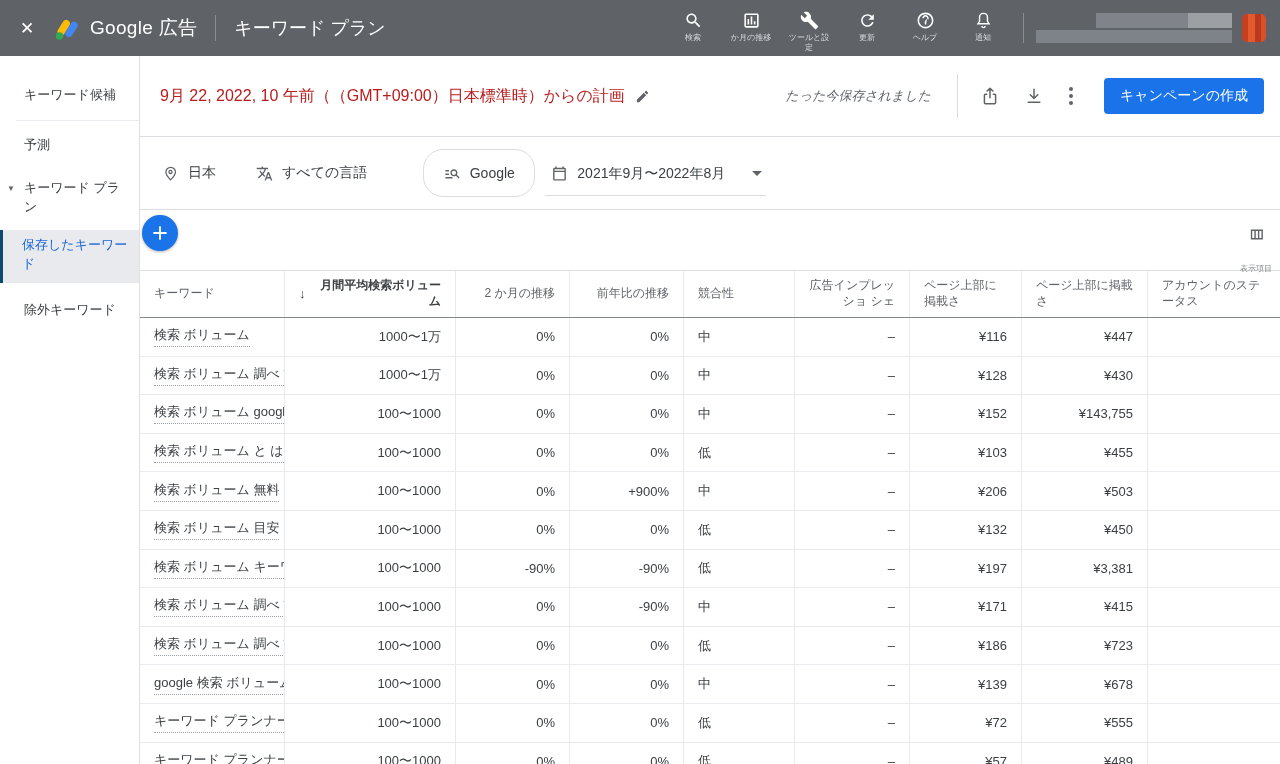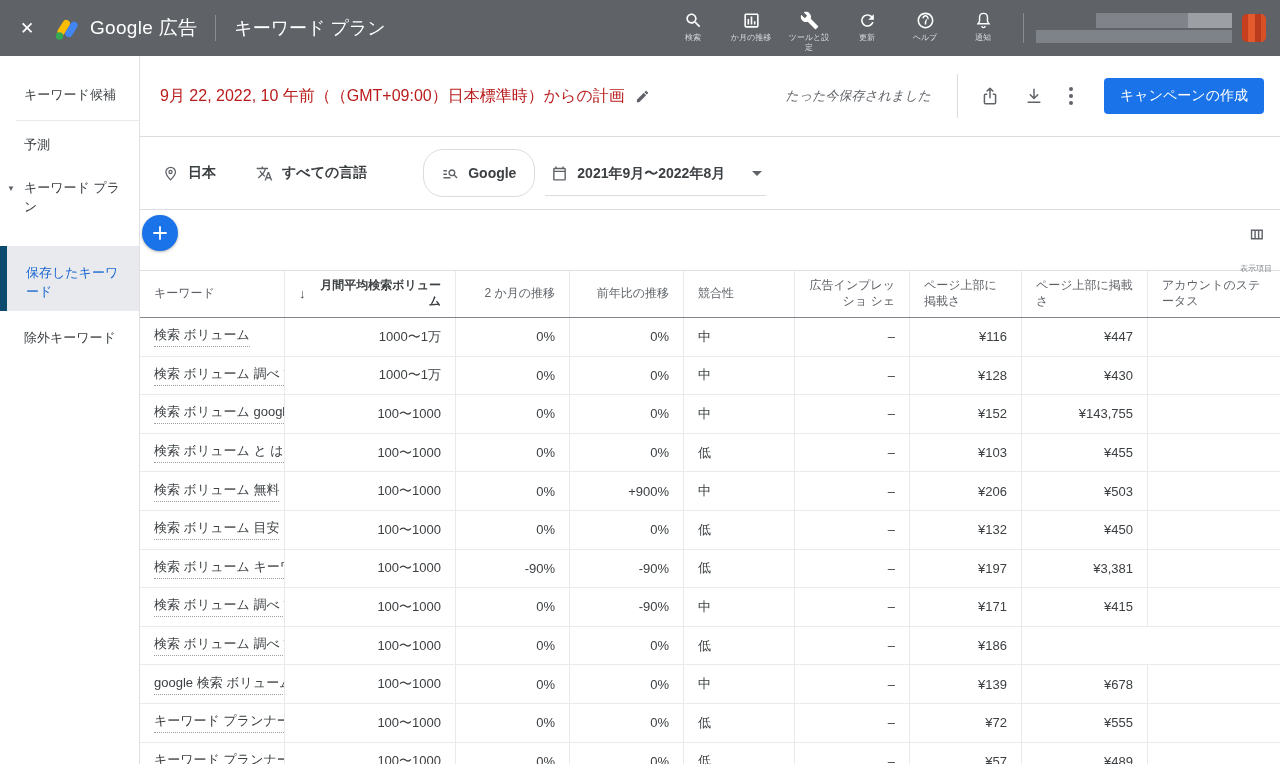--- a/index.html
+++ b/index.html
@@ -26,22 +26,22 @@
   .tb-blur .b3 { position:absolute; left:2px; top:20px; width:196px; height:13px; background:#989da4; opacity:.55; }
   .tb-avatar { width:24px; height:28px; border-radius:5px; margin-right:14px;
     background:linear-gradient(90deg,#c6401f 0 25%,#e25a2d 25% 55%,#b93a1c 55% 80%,#d94f26 80% 100%); }
 
   
   .sidebar { position:absolute; left:0; top:56px; width:140px; height:708px; background:#fff;
     border-right:1px solid #e0e0e0; padding-top:24px; font-size:13px; color:#3c4043; }
   .sb-item { padding:6px 10px 6px 24px; line-height:1.45; cursor:pointer; position:relative; }
   .sb-divider { border-top:1px solid #e8eaed; margin:9px 0 9px 16px; }
   .sb-caret { position:absolute; left:7px; top:10px; font-size:8px; color:#5f6368; }
-  .sb-item.active { background:#e8eaed; color:#1967d2; border-left:7px solid #0c4a6e;
-    padding-left:19px; padding-top:18px; padding-bottom:9px; margin-top:24px; }
+  .sb-item.active { background:#e8eaed; color:#1967d2; border-left:3px solid #0c4a6e;
+    padding-left:19px; padding-top:6px; padding-bottom:9px; margin-top:8px; }
   .sb-item.m12 { margin-top:12px; }
 
   
   .content { position:absolute; left:140px; top:56px; width:1140px; height:708px; }
 
   .plan-header { height:81px; border-bottom:1px solid #dadce0; display:flex; align-items:center; }
   .ph-left { padding-left:20px; }
   .ph-draft { font-size:12px; color:#5f6368; margin-bottom:5px; }
   .ph-title-row { display:flex; align-items:center; font-size:16px; color:#b91c1c; }
   .ph-edit { margin-left:10px; width:15px; height:15px; cursor:pointer; }
@@ -49,21 +49,21 @@
   .ph-saved { font-size:13px; font-style:italic; color:#5f6368; margin-right:26px; }
   .ph-vdiv { width:1px; height:44px; background:#dadce0; margin-right:10px; }
   .icon-btn { width:44px; height:40px; display:flex; align-items:center; justify-content:center; cursor:pointer; }
   .icon-btn svg { width:20px; height:20px; }
   .kebab { width:30px; display:flex; flex-direction:column; align-items:center; gap:3px; cursor:pointer; }
   .kebab i { width:4px; height:4px; border-radius:50%; background:#5f6368; }
   .btn-primary { margin-left:18px; background:#1a73e8; color:#fff; border:none; border-radius:4px;
     font-size:14px; padding:9px 16px; cursor:pointer; font-family:inherit; }
 
   .filter-bar { height:73px; border-bottom:1px solid #dadce0; display:flex; align-items:center; }
-  .f-item { display:flex; align-items:center; gap:9px; font-size:14px; color:#3c4043; cursor:pointer;font-weight:bold; }
+  .f-item { display:flex; align-items:center; gap:9px; font-size:14px; color:#3c4043; cursor:pointer; }
   .f-item svg { width:17px; height:17px; }
   .f-loc { margin-left:22px; }
   .f-lang { margin-left:40px; }
   .f-network { margin-left:56px; width:112px; height:48px; border:1px solid #dadce0; border-radius:20px;
     justify-content:center; }
   .f-date { margin-left:10px; padding:14px 4px 12px 6px; border-bottom:1px solid #dadce0; }
   .f-caret { width:0; height:0; border-left:5px solid transparent; border-right:5px solid transparent;
     border-top:5px solid #5f6368; margin-left:18px; }
 
   .action-strip { height:60px; position:relative; }
@@ -375,20 +375,21 @@
   <div class="tr">
     <div class="td al">
             <span class="kw">検索 ボリューム 調べ 方...</span>
           </div>
     <div class="td ar">100〜1000</div>
     <div class="td ar">0%</div>
     <div class="td ar">0%</div>
     <div class="td al">低</div>
     <div class="td ar">–</div>
     <div class="td ar">¥186</div>
+    <div class="td ar">¥723</div>
     <div class="td al"></div>
   </div>
 
   <div class="tr">
     <div class="td al">
             <span class="kw">google 検索 ボリューム...</span>
           </div>
     <div class="td ar">100〜1000</div>
     <div class="td ar">0%</div>
     <div class="td ar">0%</div>

